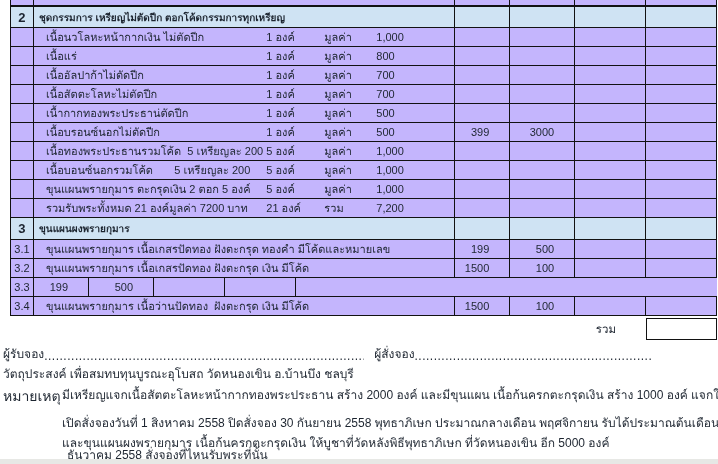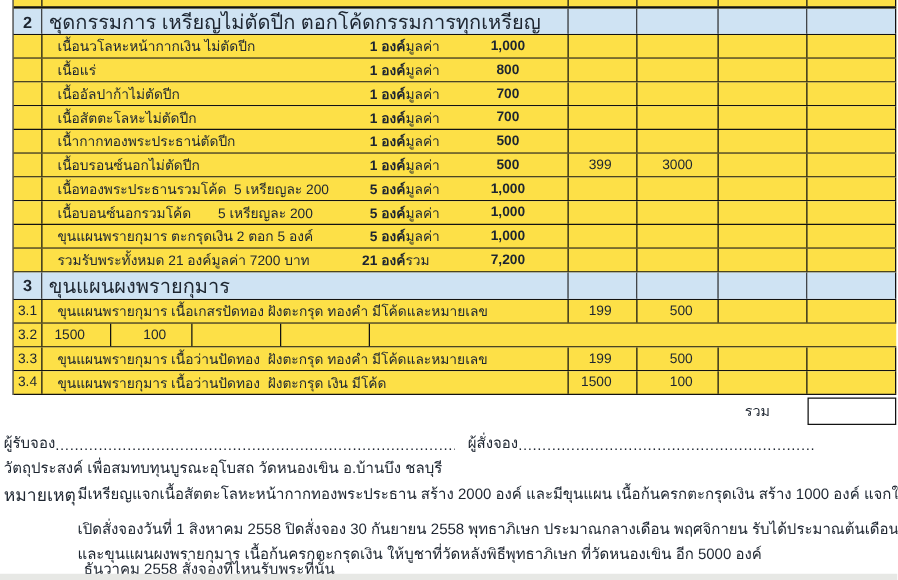--- a/index.html
+++ b/index.html
@@ -8,39 +8,39 @@
     --text-color:#1d2530;
   }
   *{margin:0;padding:0;box-sizing:border-box;}
   body{background:#fff;}
   .page{
     position:relative;width:718px;height:464px;background:#ffffff;overflow:hidden;
     font-family:"Liberation Sans","DejaVu Sans",sans-serif;color:var(--text-color);
   }
   
   .tablewrap{position:absolute;left:10px;top:0;width:707px;border-left:1px solid var(--border-color);}
-  .tr{display:flex;border-bottom:1px solid var(--border-color);background:#fde047;}
+  .tr{display:flex;border-bottom:1px solid var(--border-color);background:#c4b5fd;}
   .td{border-right:1px solid var(--border-color);height:100%;display:flex;align-items:center;overflow:hidden;}
   .ca{width:23px;justify-content:center;}
   .cb{width:422px;}
   .cc{width:55px;}
   .cd{width:65px;}
   .ce{width:71px;}
   .cf{width:71px;}
   .partial{height:7px;border-bottom:2px solid var(--border-color);}
   .hrow{height:21px;background:transparent;}
   .hrow .td{background:var(--header-bg);}
   .h3row{height:22px;}
   .sec-no{font-weight:bold;font-size:13px;}
-  .sec-title{font-weight:normal;font-size:16px;padding-left:5px;white-space:nowrap;}
+  .sec-title{font-weight:bold;font-size:10px;padding-left:5px;white-space:nowrap;}
   .drow{height:19px;font-size:11px;}
   .desc{flex:1;padding-left:12px;white-space:pre;overflow:hidden;}
-  .qty{width:58px;text-align:right;white-space:nowrap;font-weight:bold;}
+  .qty{width:58px;text-align:left;white-space:nowrap;}
   .lbl{width:52px;text-align:left;white-space:nowrap;}
-  .val{width:78px;padding-right:18px;text-align:center;white-space:nowrap;font-weight:bold;}
+  .val{width:78px;padding-right:18px;text-align:left;white-space:nowrap;}
   .num{justify-content:flex-end;padding-right:20px;font-size:11px;}
   .rowno{font-size:11px;}
   
   .gt-row{position:absolute;left:10px;top:318px;width:707px;height:22px;display:flex;justify-content:flex-end;align-items:center;font-size:11.5px;}
   .gt-label{margin-right:30px;}
   .gt-box{width:71px;height:22px;border:1px solid var(--border-color);background:#fff;}
   
   .fline{position:absolute;left:3px;white-space:nowrap;font-size:12px;}
   .sig{top:344px;display:flex;align-items:flex-end;}
   .dots{display:inline-block;overflow:hidden;white-space:nowrap;letter-spacing:0.5px;vertical-align:bottom;}
@@ -236,31 +236,31 @@
         <span class="desc">ขุนแผนพรายกุมาร เนื้อเกสรปัดทอง ฝังตะกรุด ทองคำ มีโค้ดและหมายเลข</span>
       </div>
       <div class="td cc num">199</div>
       <div class="td cd num">500</div>
       <div class="td ce"></div>
       <div class="td cf"></div>
     </div>
 
     <div class="tr drow">
       <div class="td ca rowno">3.2</div>
+      <div class="td cb">
+        <span class="desc">ขุนแผนพรายกุมาร เนื้อเกสรปัดทอง ฝังตะกรุด เงิน มีโค้ด</span>
+      </div>
       <div class="td cc num">1500</div>
       <div class="td cd num">100</div>
       <div class="td ce"></div>
       <div class="td cf"></div>
     </div>
 
     <div class="tr drow">
       <div class="td ca rowno">3.3</div>
-      <div class="td cb">
-        <span class="desc">ขุนแผนพรายกุมาร เนื้อว่านปัดทอง  ฝังตะกรุด ทองคำ มีโค้ดและหมายเลข</span>
-      </div>
       <div class="td cc num">199</div>
       <div class="td cd num">500</div>
       <div class="td ce"></div>
       <div class="td cf"></div>
     </div>
 
     <div class="tr drow">
       <div class="td ca rowno">3.4</div>
       <div class="td cb">
         <span class="desc">ขุนแผนพรายกุมาร เนื้อว่านปัดทอง  ฝังตะกรุด เงิน มีโค้ด</span>

